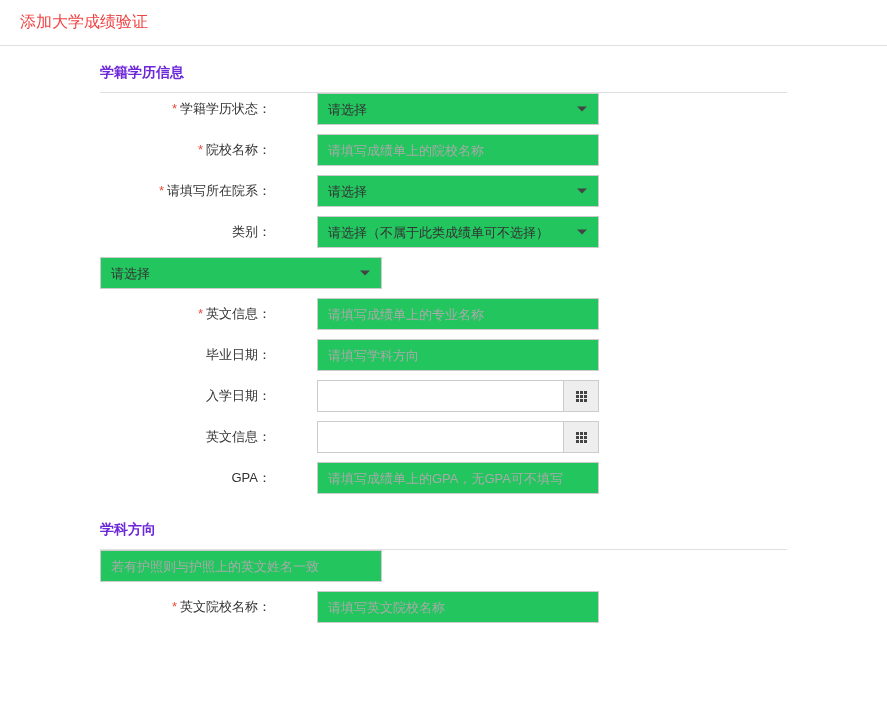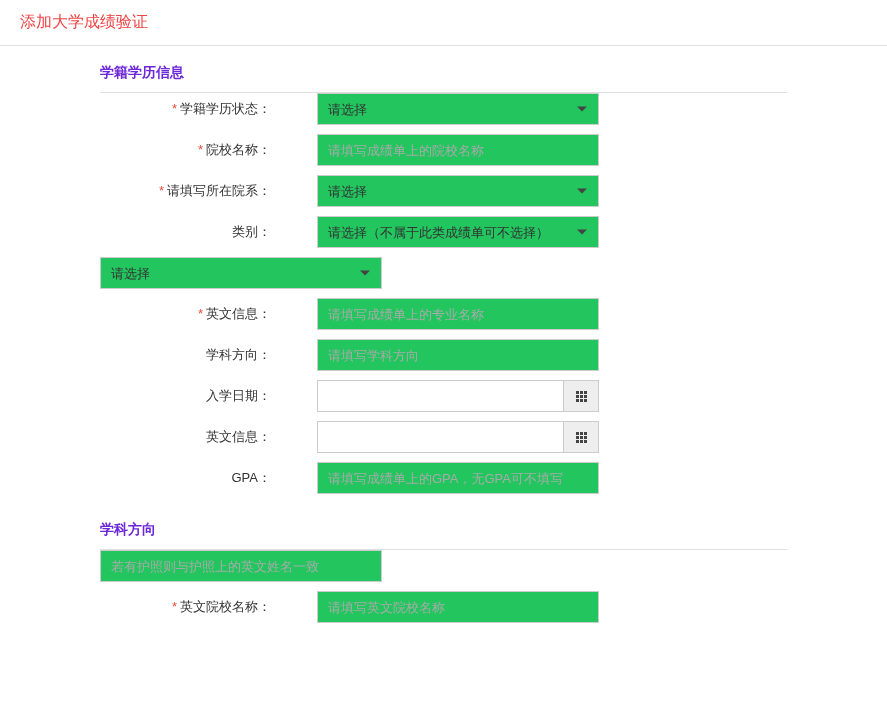--- a/index.html
+++ b/index.html
@@ -190,21 +190,21 @@
 
   <div class="form-row">
     <label class="form-label"><span class="required">*</span><span>英文信息：</span></label>
     <div class="form-control">
       <input type="text" placeholder="请填写成绩单上的专业名称" style="">
     </div>
   </div>
 
 
   <div class="form-row">
-    <label class="form-label"><span>学科方向：</span></label>
+    <label class="form-label"><span>毕业日期：</span></label>
     <div class="form-control">
       <input type="text" placeholder="请填写学科方向" style="">
     </div>
   </div>
 
   <div class="form-row">
     <label class="form-label"><span>入学日期：</span></label>
     <div class="date-wrapper">
       <input type="text" style="">
       <div class="date-btn">

